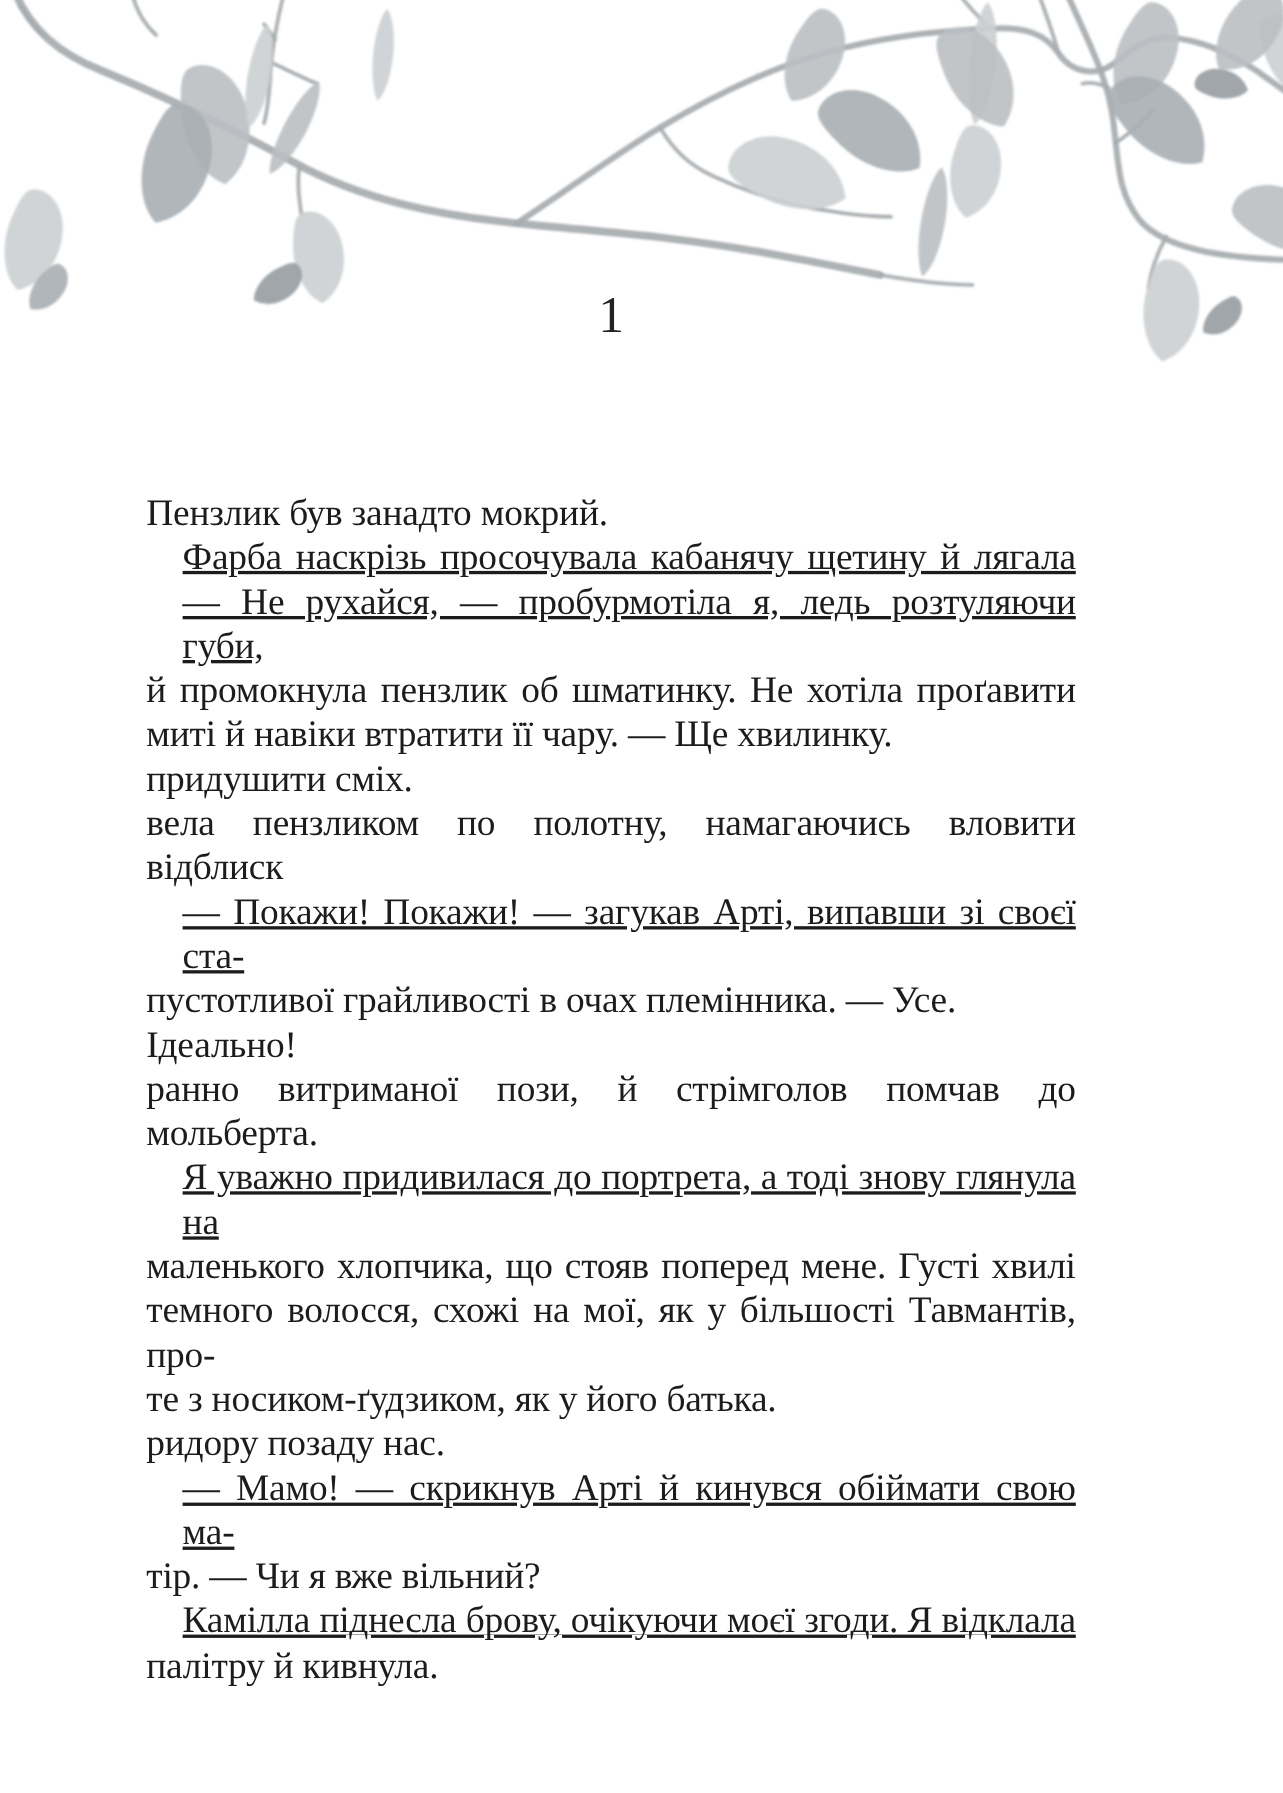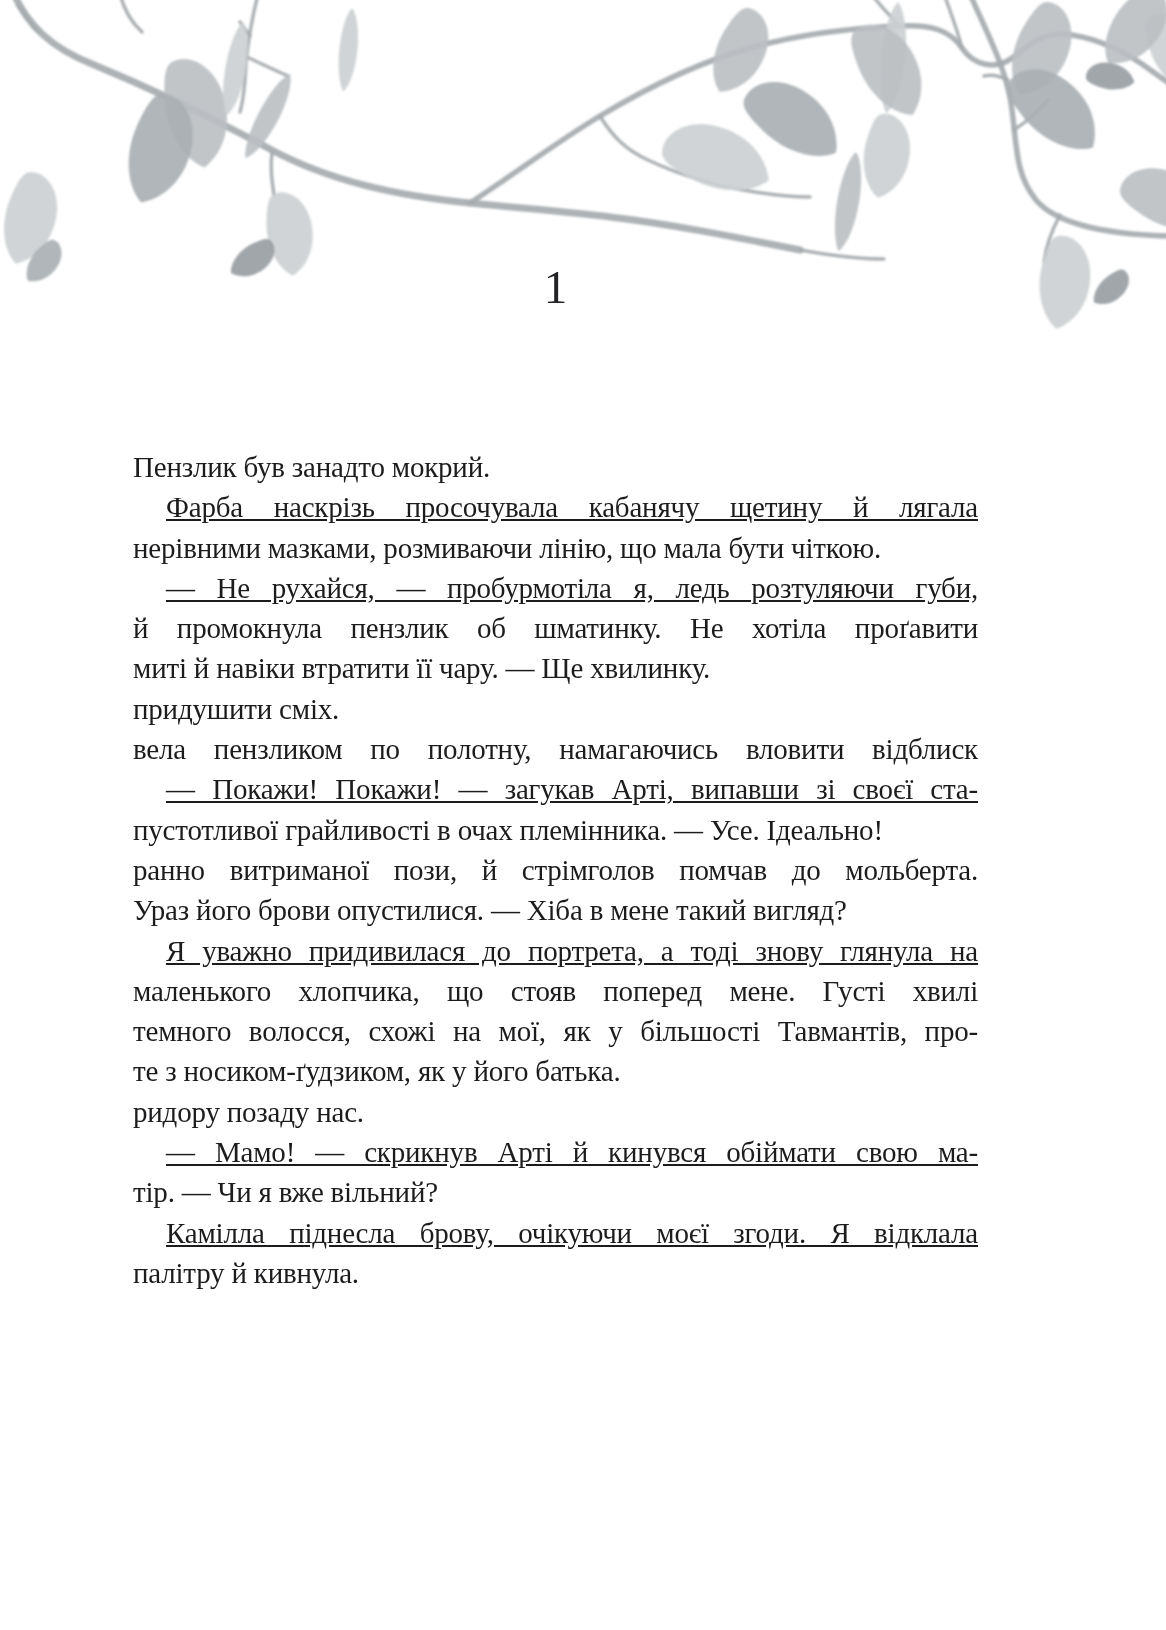--- a/index.html
+++ b/index.html
@@ -37,21 +37,21 @@
     font-size: 47px;
     line-height: 1.1;
     color: #232325;
   }
   
   #text-block {
     position: absolute;
     top: 447px;
     left: 133px;
     width: 845px;
-    font-size: 29px;
+    font-size: 34px;
     line-height: 40.3px;
     color: #1c1c1e;
     letter-spacing: -0.2px;
   }
   .line { white-space: normal; }
   .line.fill { text-align: justify; text-align-last: justify; }
   .line.ind  { padding-left: 33px; text-decoration: underline; }
 </style>
 </head>
 <body>
@@ -128,30 +128,28 @@
         <use href="#lf" class="leaf lf4" transform="translate(1124 270) rotate(48) scale(0.5)"></use>
       </g>
     </g>
   </svg>
 
   <div id="chapter-number">1</div>
 
   <div id="text-block">
       <div class="line">Пензлик був занадто мокрий.</div>
       <div class="line fill ind">Фарба наскрізь просочувала кабанячу щетину й лягала</div>
-      <div class="line">нерівними мазками, розмиваючи лінію, що мала бути чіткою.</div>
       <div class="line fill ind">— Не рухайся, — пробурмотіла я, ледь розтуляючи губи,</div>
       <div class="line fill">й промокнула пензлик об шматинку. Не хотіла проґавити</div>
       <div class="line">миті й навіки втратити її чару. — Ще хвилинку.</div>
       <div class="line">придушити сміх.</div>
       <div class="line fill">вела пензликом по полотну, намагаючись вловити відблиск</div>
       <div class="line fill ind">— Покажи! Покажи! — загукав Арті, випавши зі своєї ста-</div>
       <div class="line">пустотливої грайливості в очах племінника. — Усе. Ідеально!</div>
       <div class="line fill">ранно витриманої пози, й стрімголов помчав до мольберта.</div>
-      <div class="line">Ураз його брови опустилися. — Хіба в мене такий вигляд?</div>
       <div class="line fill ind">Я уважно придивилася до портрета, а тоді знову глянула на</div>
       <div class="line fill">маленького хлопчика, що стояв поперед мене. Густі хвилі</div>
       <div class="line fill">темного волосся, схожі на мої, як у більшості Тавмантів, про-</div>
       <div class="line">те з носиком-ґудзиком, як у його батька.</div>
       <div class="line">ридору позаду нас.</div>
       <div class="line fill ind">— Мамо! — скрикнув Арті й кинувся обіймати свою ма-</div>
       <div class="line">тір. — Чи я вже вільний?</div>
       <div class="line fill ind">Камілла піднесла брову, очікуючи моєї згоди. Я відклала</div>
       <div class="line">палітру й кивнула.</div>
     </div>

